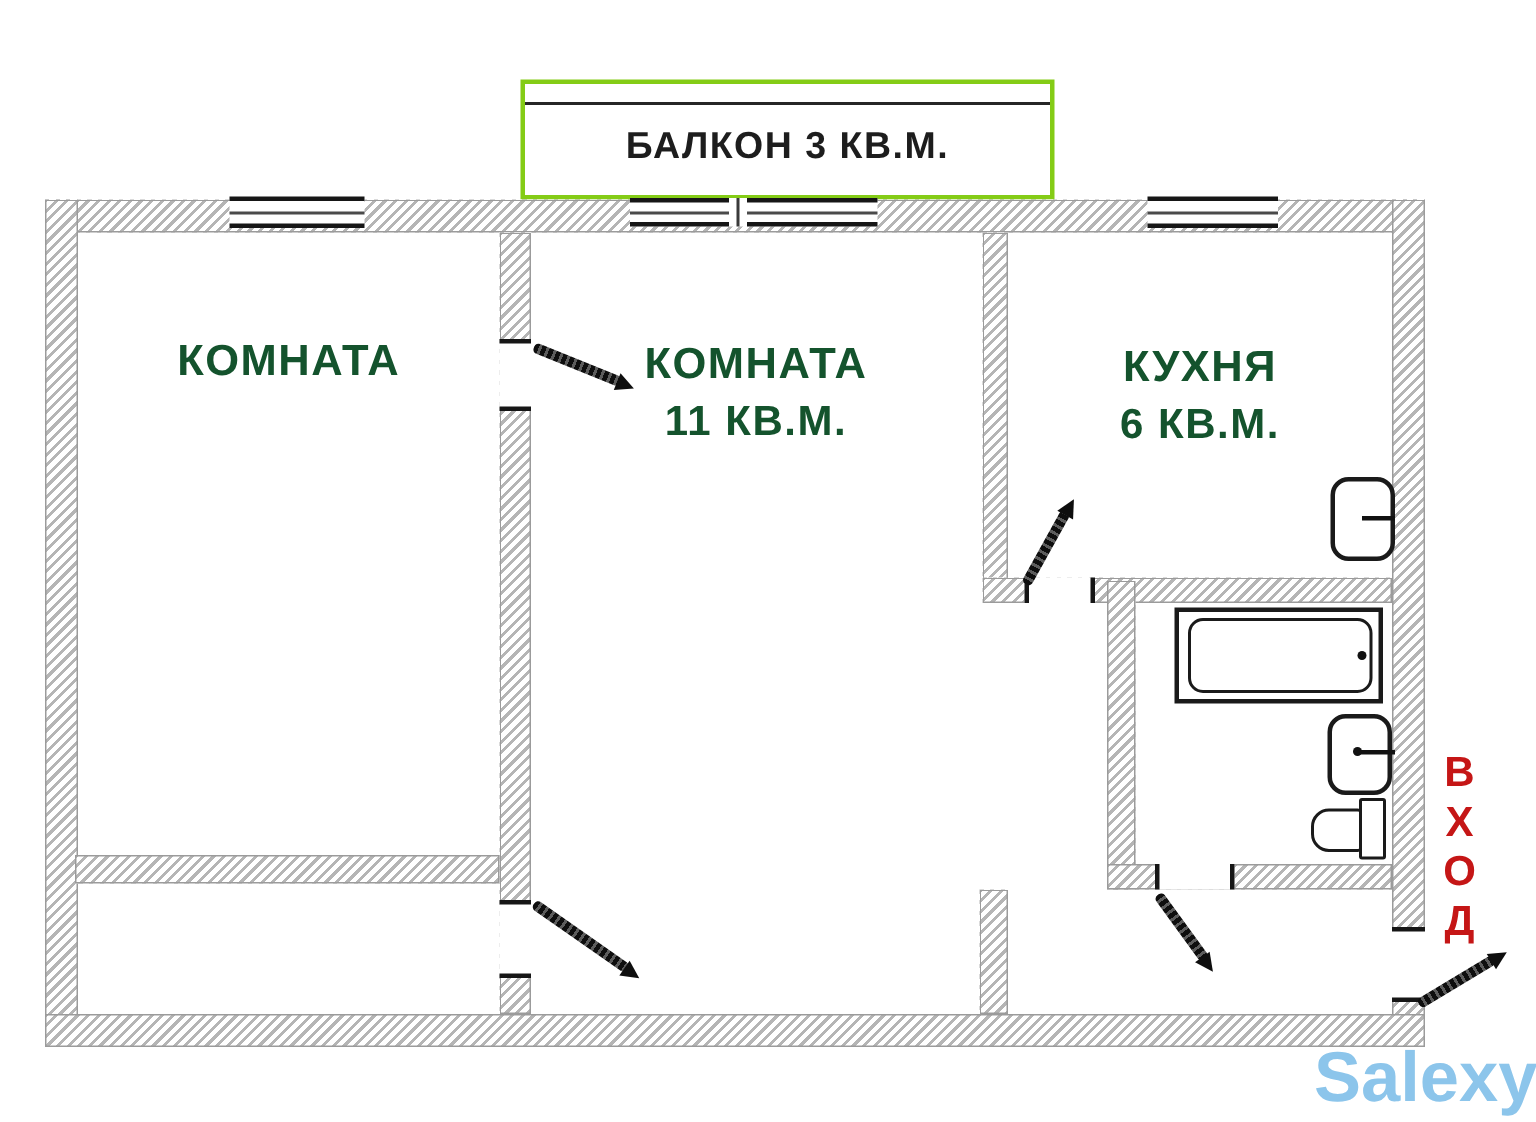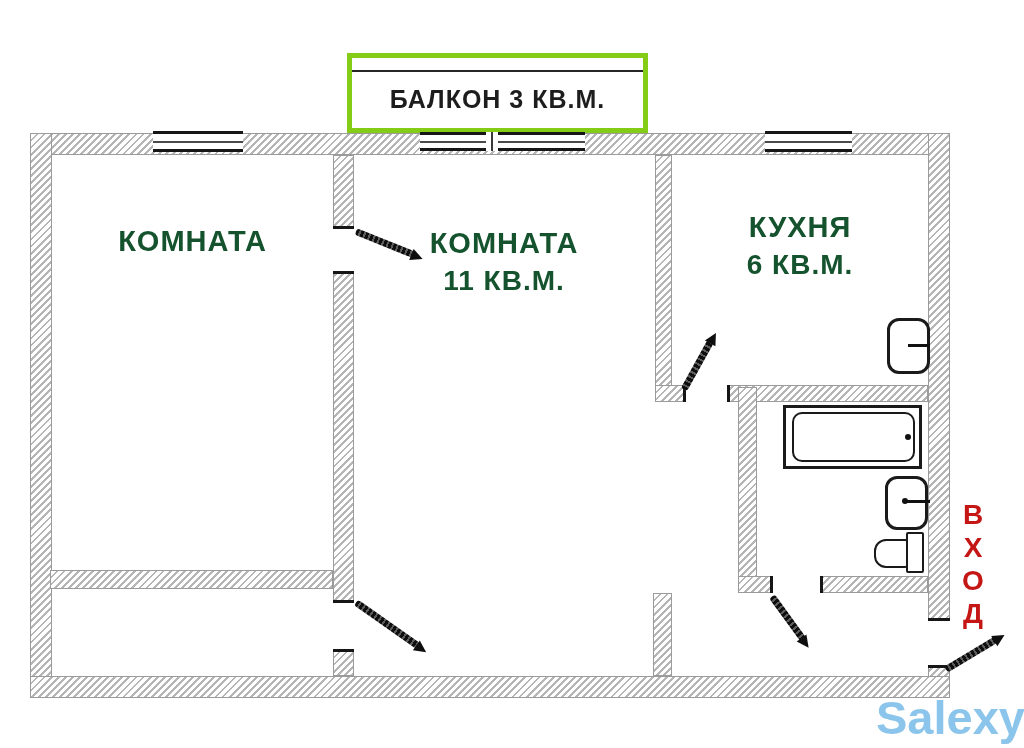--- a/index.html
+++ b/index.html
@@ -12,22 +12,22 @@
   
   .op{position:absolute;background:#fff;}
   .op.h{border-top:3px solid #161616;border-bottom:3px solid #161616;}
   .op.v{border-left:3px solid #161616;border-right:3px solid #161616;}
   
   .win{position:absolute;background:#fff;border-top:3px solid #161616;border-bottom:3px solid #161616;}
   .win i{position:absolute;left:0;right:0;top:50%;height:2px;margin-top:-1px;background:#4a4a4a;}
   .windiv{position:absolute;background:#fff;}
   .windiv i{position:absolute;left:50%;top:0;bottom:0;width:2px;margin-left:-1px;background:#3a3a3a;}
   
-  .balcony{position:absolute;left:347px;top:53px;width:301px;height:80px;background:#fff;
-           border:5px solid #84cc16;}
+  .balcony{position:absolute;left:347px;top:53px;width:356px;height:80px;background:#fff;
+           border:3px solid #84cc16;}
   .balcony .rail{position:absolute;left:0;right:0;top:12px;height:2px;background:#262626;}
   .balcony .cap{margin-top:27px;text-align:center;font-size:25px;font-weight:bold;color:#1d1d1d;letter-spacing:1px;}
   
   .leaf{position:absolute;height:7px;transform-origin:0 50%;border-radius:3px;
         background:repeating-linear-gradient(90deg,#0e0e0e 0 3px,#5c5c5c 3px 5px);}
   .leaf i{position:absolute;right:-10px;top:50%;transform:translateY(-50%);width:0;height:0;
           border-top:6px solid transparent;border-bottom:6px solid transparent;border-left:12px solid #0e0e0e;}
   
   .fx{position:absolute;background:#fff;border:3px solid #1a1a1a;}
   .thin{border-width:2px;}
@@ -117,21 +117,21 @@
       <i></i>
     </div>
 
   <div class="lbl" style="left:60px;top:222px;width:265px;">
     <div class="l1">КОМНАТА</div>
   </div>
   <div class="lbl" style="left:373px;top:224px;width:262px;">
     <div class="l1">КОМНАТА</div>
     <div class="l2">11 КВ.М.</div>
   </div>
-  <div class="lbl" style="left:688px;top:208px;width:224px;text-align:center;">
+  <div class="lbl" style="left:688px;top:226px;width:224px;text-align:center;">
     <div class="l1">КУХНЯ</div>
     <div class="l2">6 КВ.М.</div>
   </div>
 
   <div class="vhod">
     <div>В</div>
     <div>Х</div>
     <div>О</div>
     <div>Д</div>
   </div>

